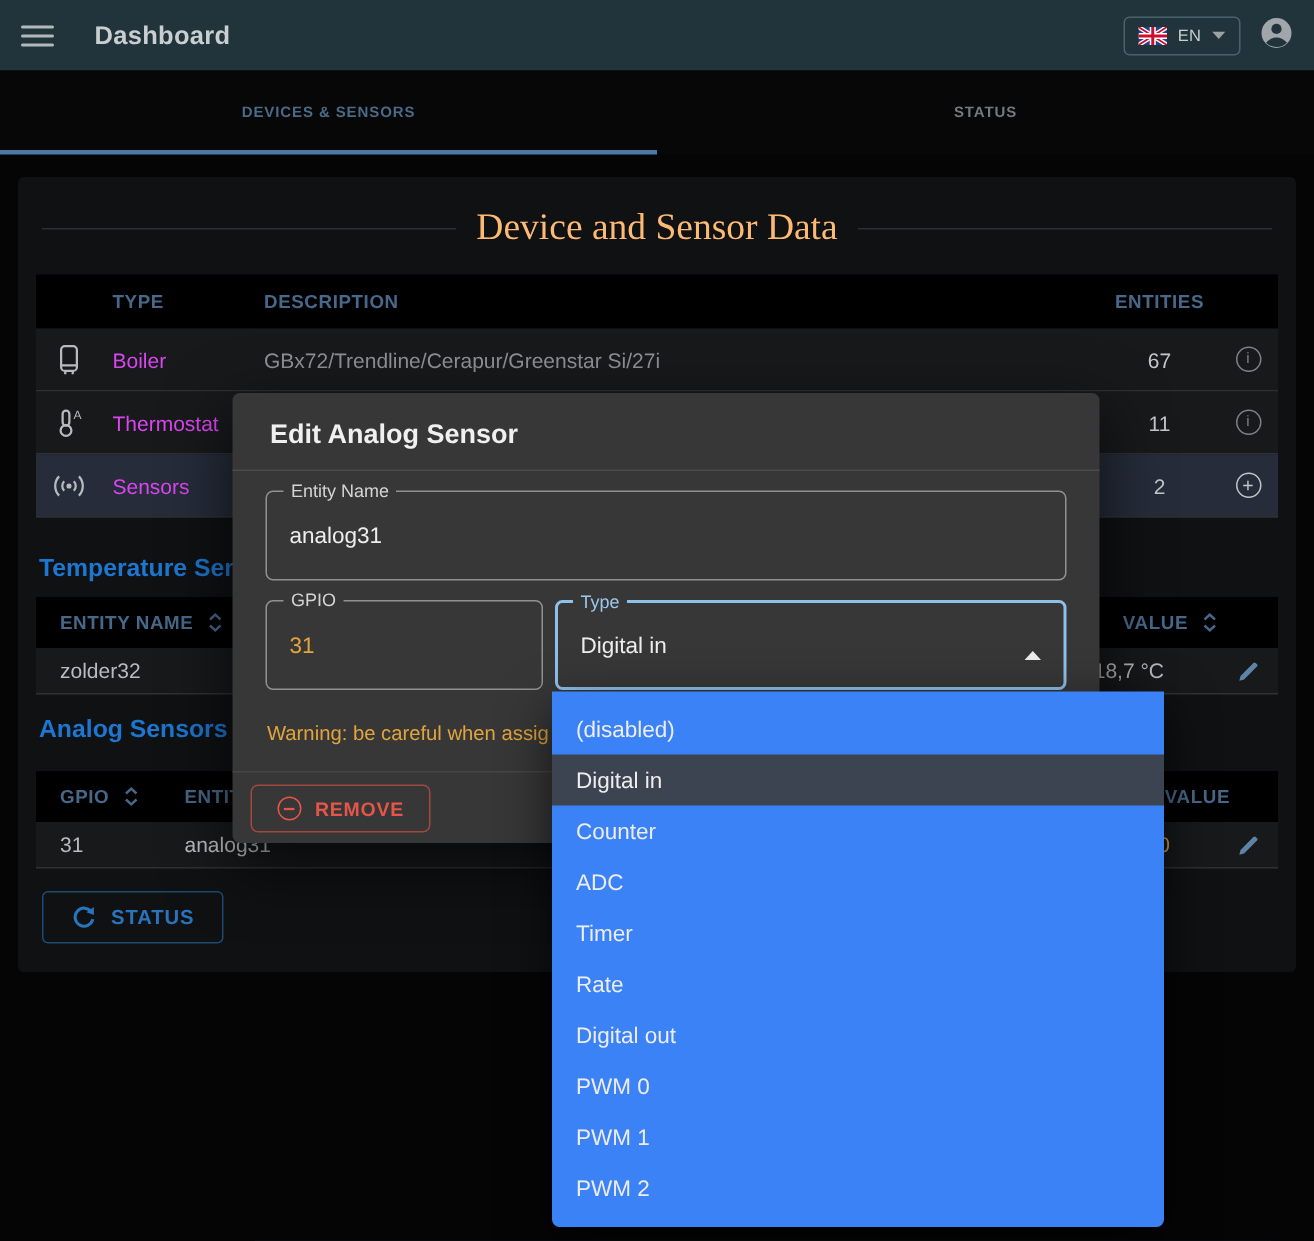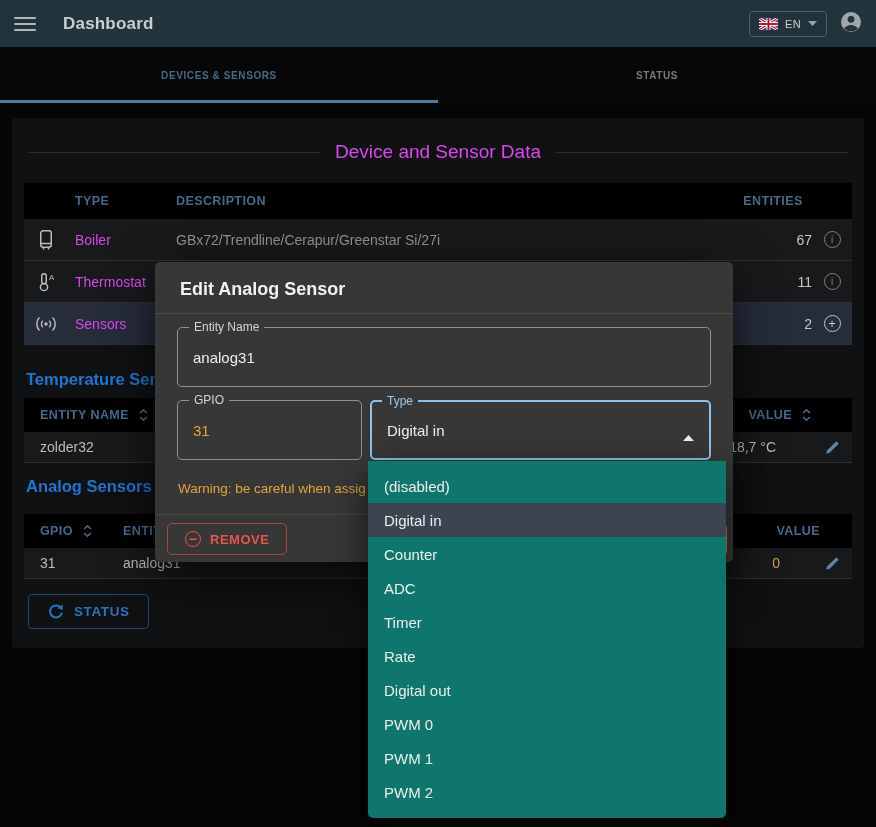--- a/index.html
+++ b/index.html
@@ -34,38 +34,38 @@
   .tab.active { color:#4a6a88; }
   .tab.inactive { color:#75797d; }
   .tab-underline { position:absolute; left:0; bottom:0; width:438px; height:3px; background:#4e79a6; }
   
   .card {
     position:absolute; left:12px; top:118px; width:852px; height:530px;
     background:#0f1113; border-radius:4px;
   }
   .section-title-row { margin:22px 16px 0; height:24px; display:flex; align-items:center; gap:14px; }
   .section-title-row .line { flex:1; height:1px; background:#2b2e30; }
-  .page-section-title { font-size:19px; color:#d946ef; white-space:nowrap; }
+  .page-section-title { font-size:25px; color:#fdba74; white-space:nowrap;font-family:Liberation Serif, serif; }
   
   .tbl { margin:0 12px; }
   .dev-table { margin-top:19px; }
   .dev-head, .dev-row {
     display:grid; grid-template-columns:44px 100px 1fr 78px 40px; align-items:center;
   }
   .dev-head { height:36px; background:#000; }
   .th { font-size:12.5px; font-weight:bold; color:#47688a; letter-spacing:.4px; }
   .dev-head .th-type { padding-left:7px; }
   .dev-head .th-desc { padding-left:8px; }
   .dev-head .th-ent { text-align:center; }
   .dev-row { height:42px; background:#17191b; border-bottom:1px solid #2e3032; }
   .dev-row.selected { background:#262c3a; }
   .cell-icon { display:flex; justify-content:center; }
   .cell-type { padding-left:7px; font-size:14px; color:#d946ef; }
   .cell-desc { padding-left:8px; font-size:14px; color:#8e9194; white-space:nowrap; overflow:hidden; }
-  .cell-ent { text-align:right; font-size:14px; color:#c4c7c9; }
+  .cell-ent { text-align:center; font-size:14px; color:#c4c7c9; }
   .cell-act { display:flex; justify-content:center; }
   .circle-ico {
     width:17px; height:17px; border-radius:50%;
     display:flex; align-items:center; justify-content:center;
     font-size:11px; line-height:1; cursor:pointer;
   }
   .info-ico { border:1px solid #7e8286; color:#7e8286; font-size:10px; }
   .plus-ico { border:1px solid #c2c5c7; color:#c2c5c7; font-size:13px; }
   .minus-ico { border:1.5px solid #e4564a; color:#e4564a; width:16px; height:16px; font-size:14px; }
   
@@ -133,22 +133,22 @@
     padding:7px 17px; cursor:pointer;
     color:#e4564a; font-size:13px; font-weight:bold; letter-spacing:.5px;
     font-family:inherit;
   }
   .save-sliver {
     position:absolute; right:6px; top:8px; width:140px; height:33px;
     background:transparent; border:1px solid #bb912c; border-radius:5px; cursor:pointer;
   }
   
   .dropdown {
-    position:absolute; left:368px; top:461px; width:358px; height:357px;
-    background:#0f766e; border-radius:0 0 5px 5px;
+    position:absolute; left:368px; top:461px; width:408px; height:357px;
+    background:#3b82f6; border-radius:0 0 5px 5px;
     box-shadow:0 12px 34px rgba(0,0,0,.65);
     z-index:30; padding-top:8px;
   }
   .opt {
     height:34px; display:flex; align-items:center; padding-left:16px;
     font-size:15px; color:#ededed; cursor:pointer;
   }
   .opt.selected { background:#3c4451; }
 </style>
 </head>

